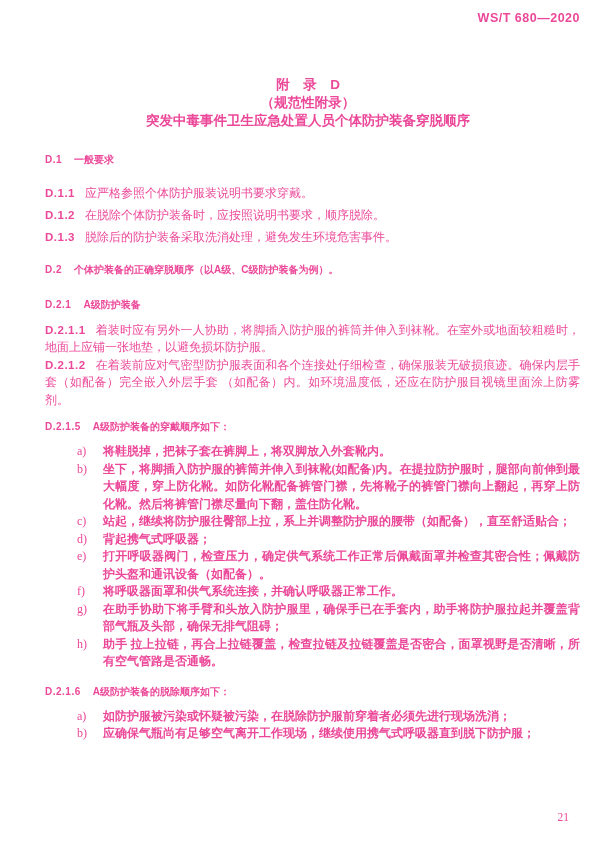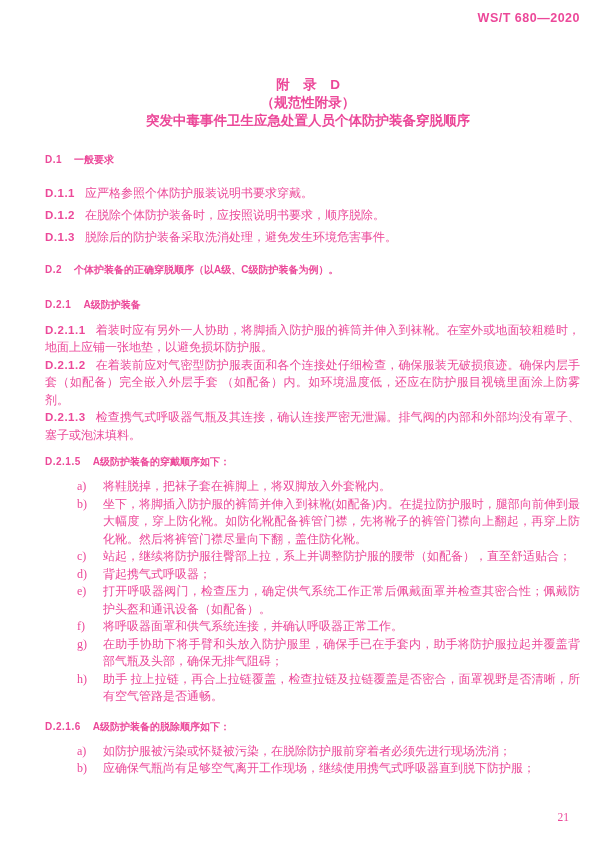--- a/index.html
+++ b/index.html
@@ -65,20 +65,21 @@
     display: flex;
     font-size: 12px;
     line-height: 17.5px;
   }
   .list-item .marker {
     flex: 0 0 26px;
   }
   .list-item .li-text {
     flex: 1;
     text-align: justify;
+    font-weight: bold;
   }
   .page-number {
     position: absolute;
     top: 811px;
     right: 47px;
     font-size: 11.5px;
     font-family: "Liberation Serif", serif;
   }
 </style>
 </head>
@@ -118,23 +119,20 @@
 
     <div class="h2 h-d21">
       <span class="num">D.2.1</span><span>A级防护装备</span>
     </div>
 
     <div class="clause p-first">
       <span class="num">D.2.1.1</span><span>着装时应有另外一人协助，将脚插入防护服的裤筒并伸入到袜靴。在室外或地面较粗糙时，地面上应铺一张地垫，以避免损坏防护服。</span>
     </div>
     <div class="clause">
       <span class="num">D.2.1.2</span><span>在着装前应对气密型防护服表面和各个连接处仔细检查，确保服装无破损痕迹。确保内层手套（如配备）完全嵌入外层手套 （如配备）内。如环境温度低，还应在防护服目视镜里面涂上防雾剂。</span>
-    </div>
-    <div class="clause">
-      <span class="num">D.2.1.3</span><span>检查携气式呼吸器气瓶及其连接，确认连接严密无泄漏。排气阀的内部和外部均没有罩子、塞子或泡沫填料。</span>
     </div>
 
     <div class="h2 h-d215">
       <span class="num">D.2.1.5</span><span>A级防护装备的穿戴顺序如下：</span>
     </div>
 
     <div class="list">
       <div class="list-item">
         <span class="marker">a)</span>
         <span class="li-text">将鞋脱掉，把袜子套在裤脚上，将双脚放入外套靴内。</span>

